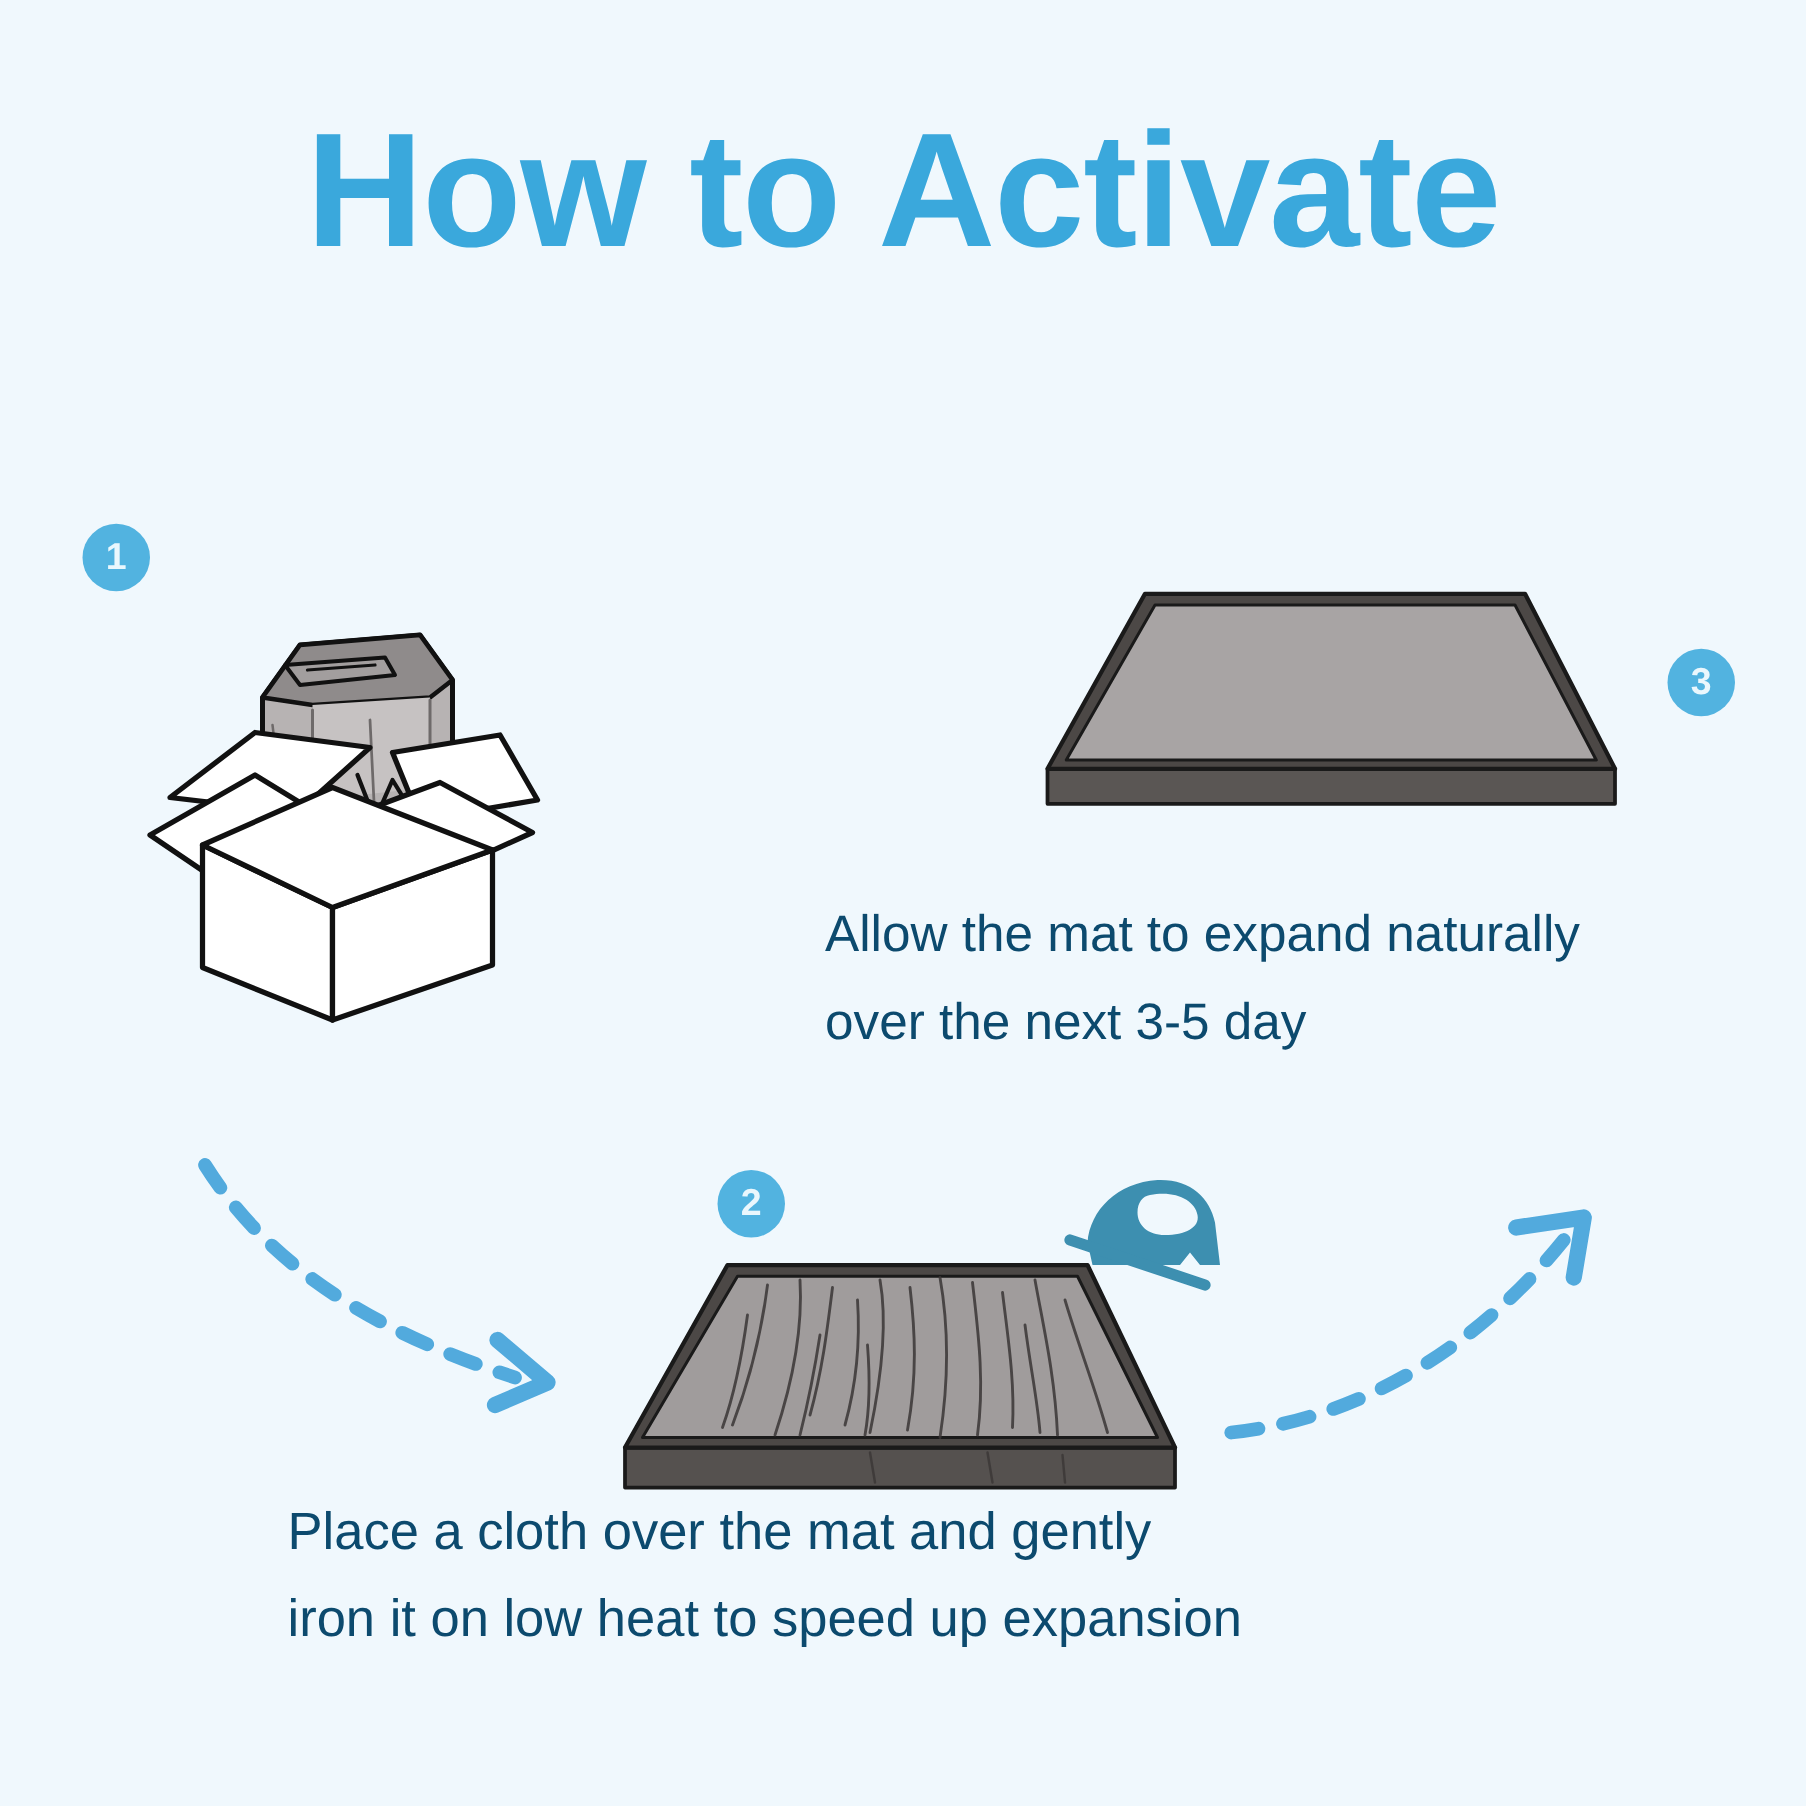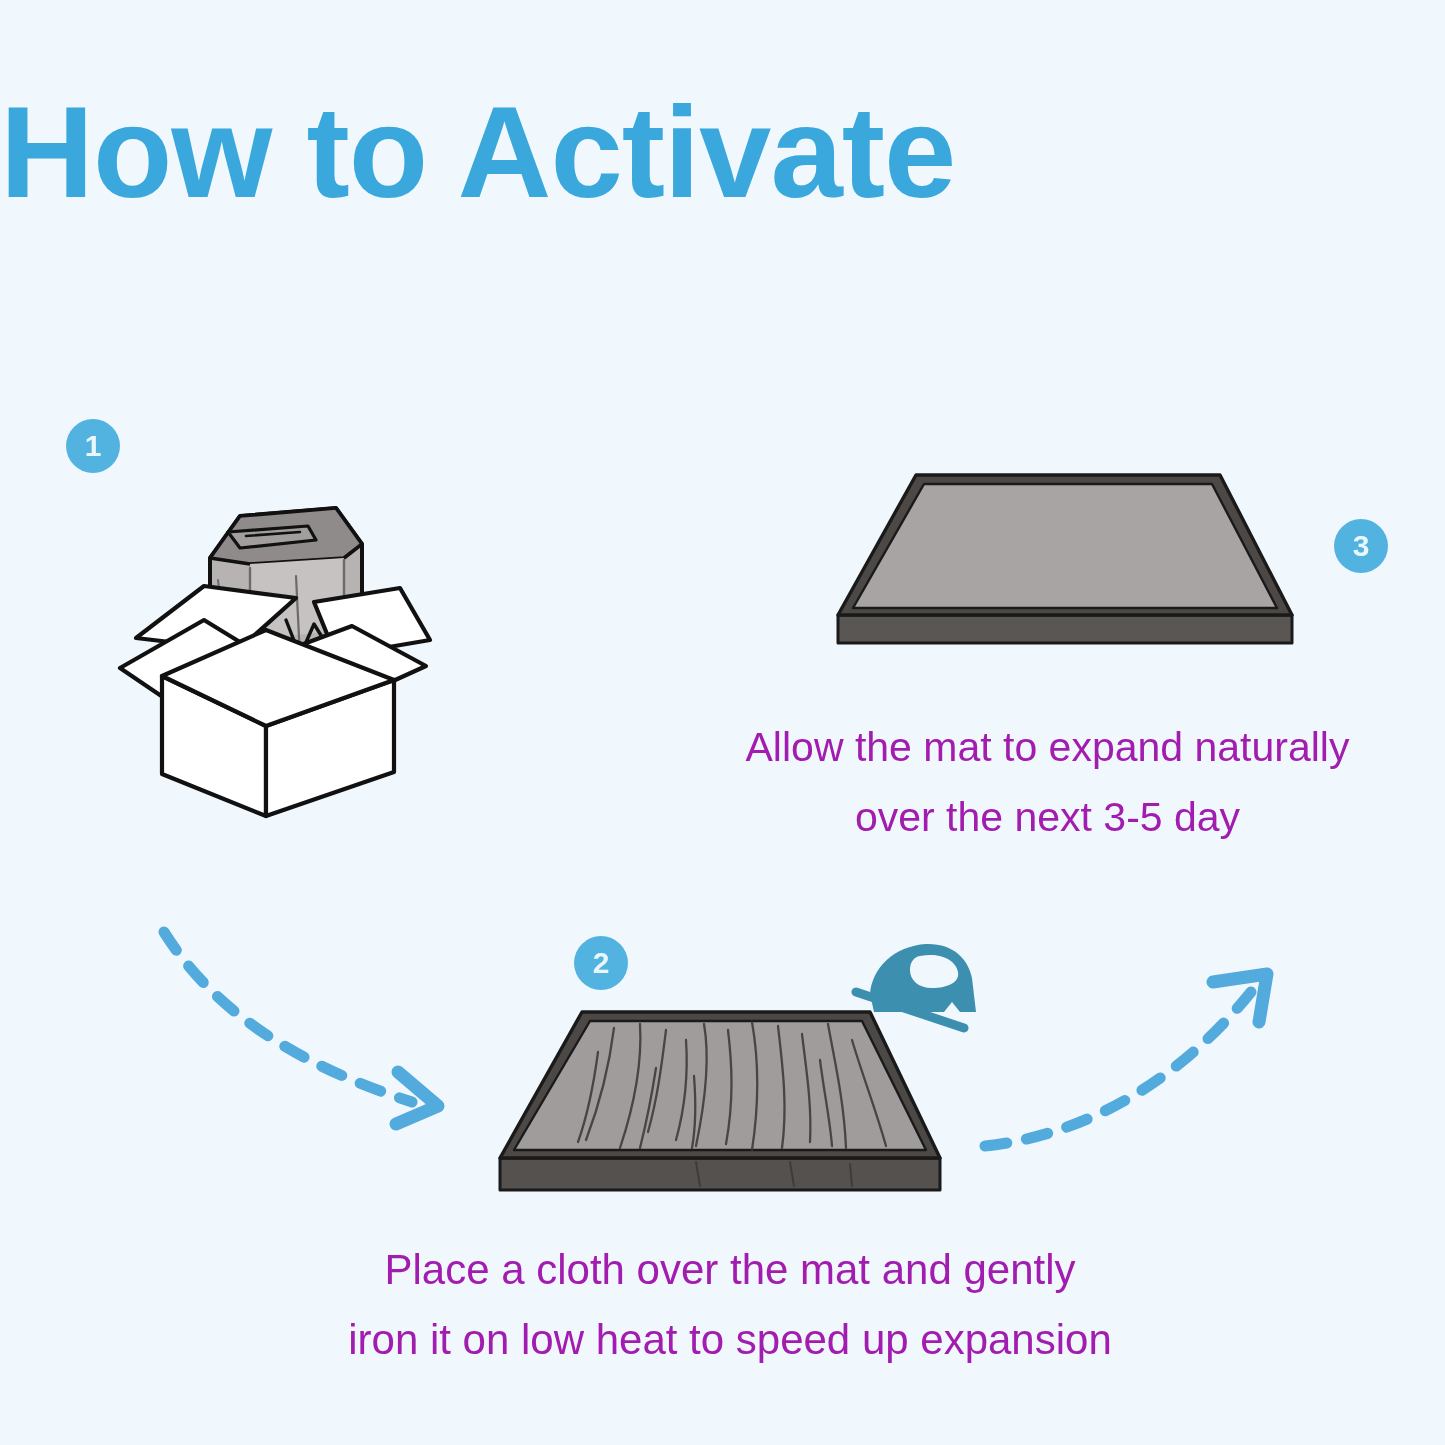--- a/index.html
+++ b/index.html
@@ -21,21 +21,21 @@
     background: #F0F8FD;
     overflow: hidden;
   }
 
   
   .title {
     position: absolute;
     left: 0;
     top: 78px;
     width: 1445px;
-    text-align: left;
+    text-align: center;
     color: #3AA8DC;
     font-family: "Liberation Sans", sans-serif;
     font-weight: bold;
     font-size: 130px;
     line-height: 148px;
     letter-spacing: -1px;
   }
   .title .line { display: block; }
 
   
@@ -52,30 +52,30 @@
     text-align: center;
     font-family: "Liberation Sans", sans-serif;
   }
   #badge1 { left: 66px;   top: 419px; }
   #badge2 { left: 574px;  top: 936px; }
   #badge3 { left: 1334px; top: 519px; }
 
   
   .caption {
     position: absolute;
-    color: #a21caf;
+    color: #0c4a6e;
     font-family: "Liberation Sans", sans-serif;
     font-size: 42px;
     line-height: 70px;
-    text-align: center;
+    text-align: left;
     white-space: pre-line;
   }
   #cap1 { left: 20px;  top: 845px;  width: 530px; }
   #cap3 { left: 660px; top: 712px;  width: 775px; font-size: 41px; }
-  #cap2 { left: 230px; top: 1235px; width: 1000px; }
+  #cap2 { left: 230px; top: 1190px; width: 1000px; }
 
   
   .illo { position: absolute; }
   #illo-box  { left: 100px; top: 480px;  width: 340px; height: 340px; }
   #illo-mat3 { left: 830px; top: 465px;  width: 470px; height: 210px; }
   #illo-mat2 { left: 490px; top: 1000px; width: 460px; height: 215px; }
   #illo-iron { left: 848px; top: 928px;  width: 140px; height: 115px; }
 
   
   #arrow-left  { position: absolute; left: 150px;  top: 910px; width: 340px; height: 240px; }

